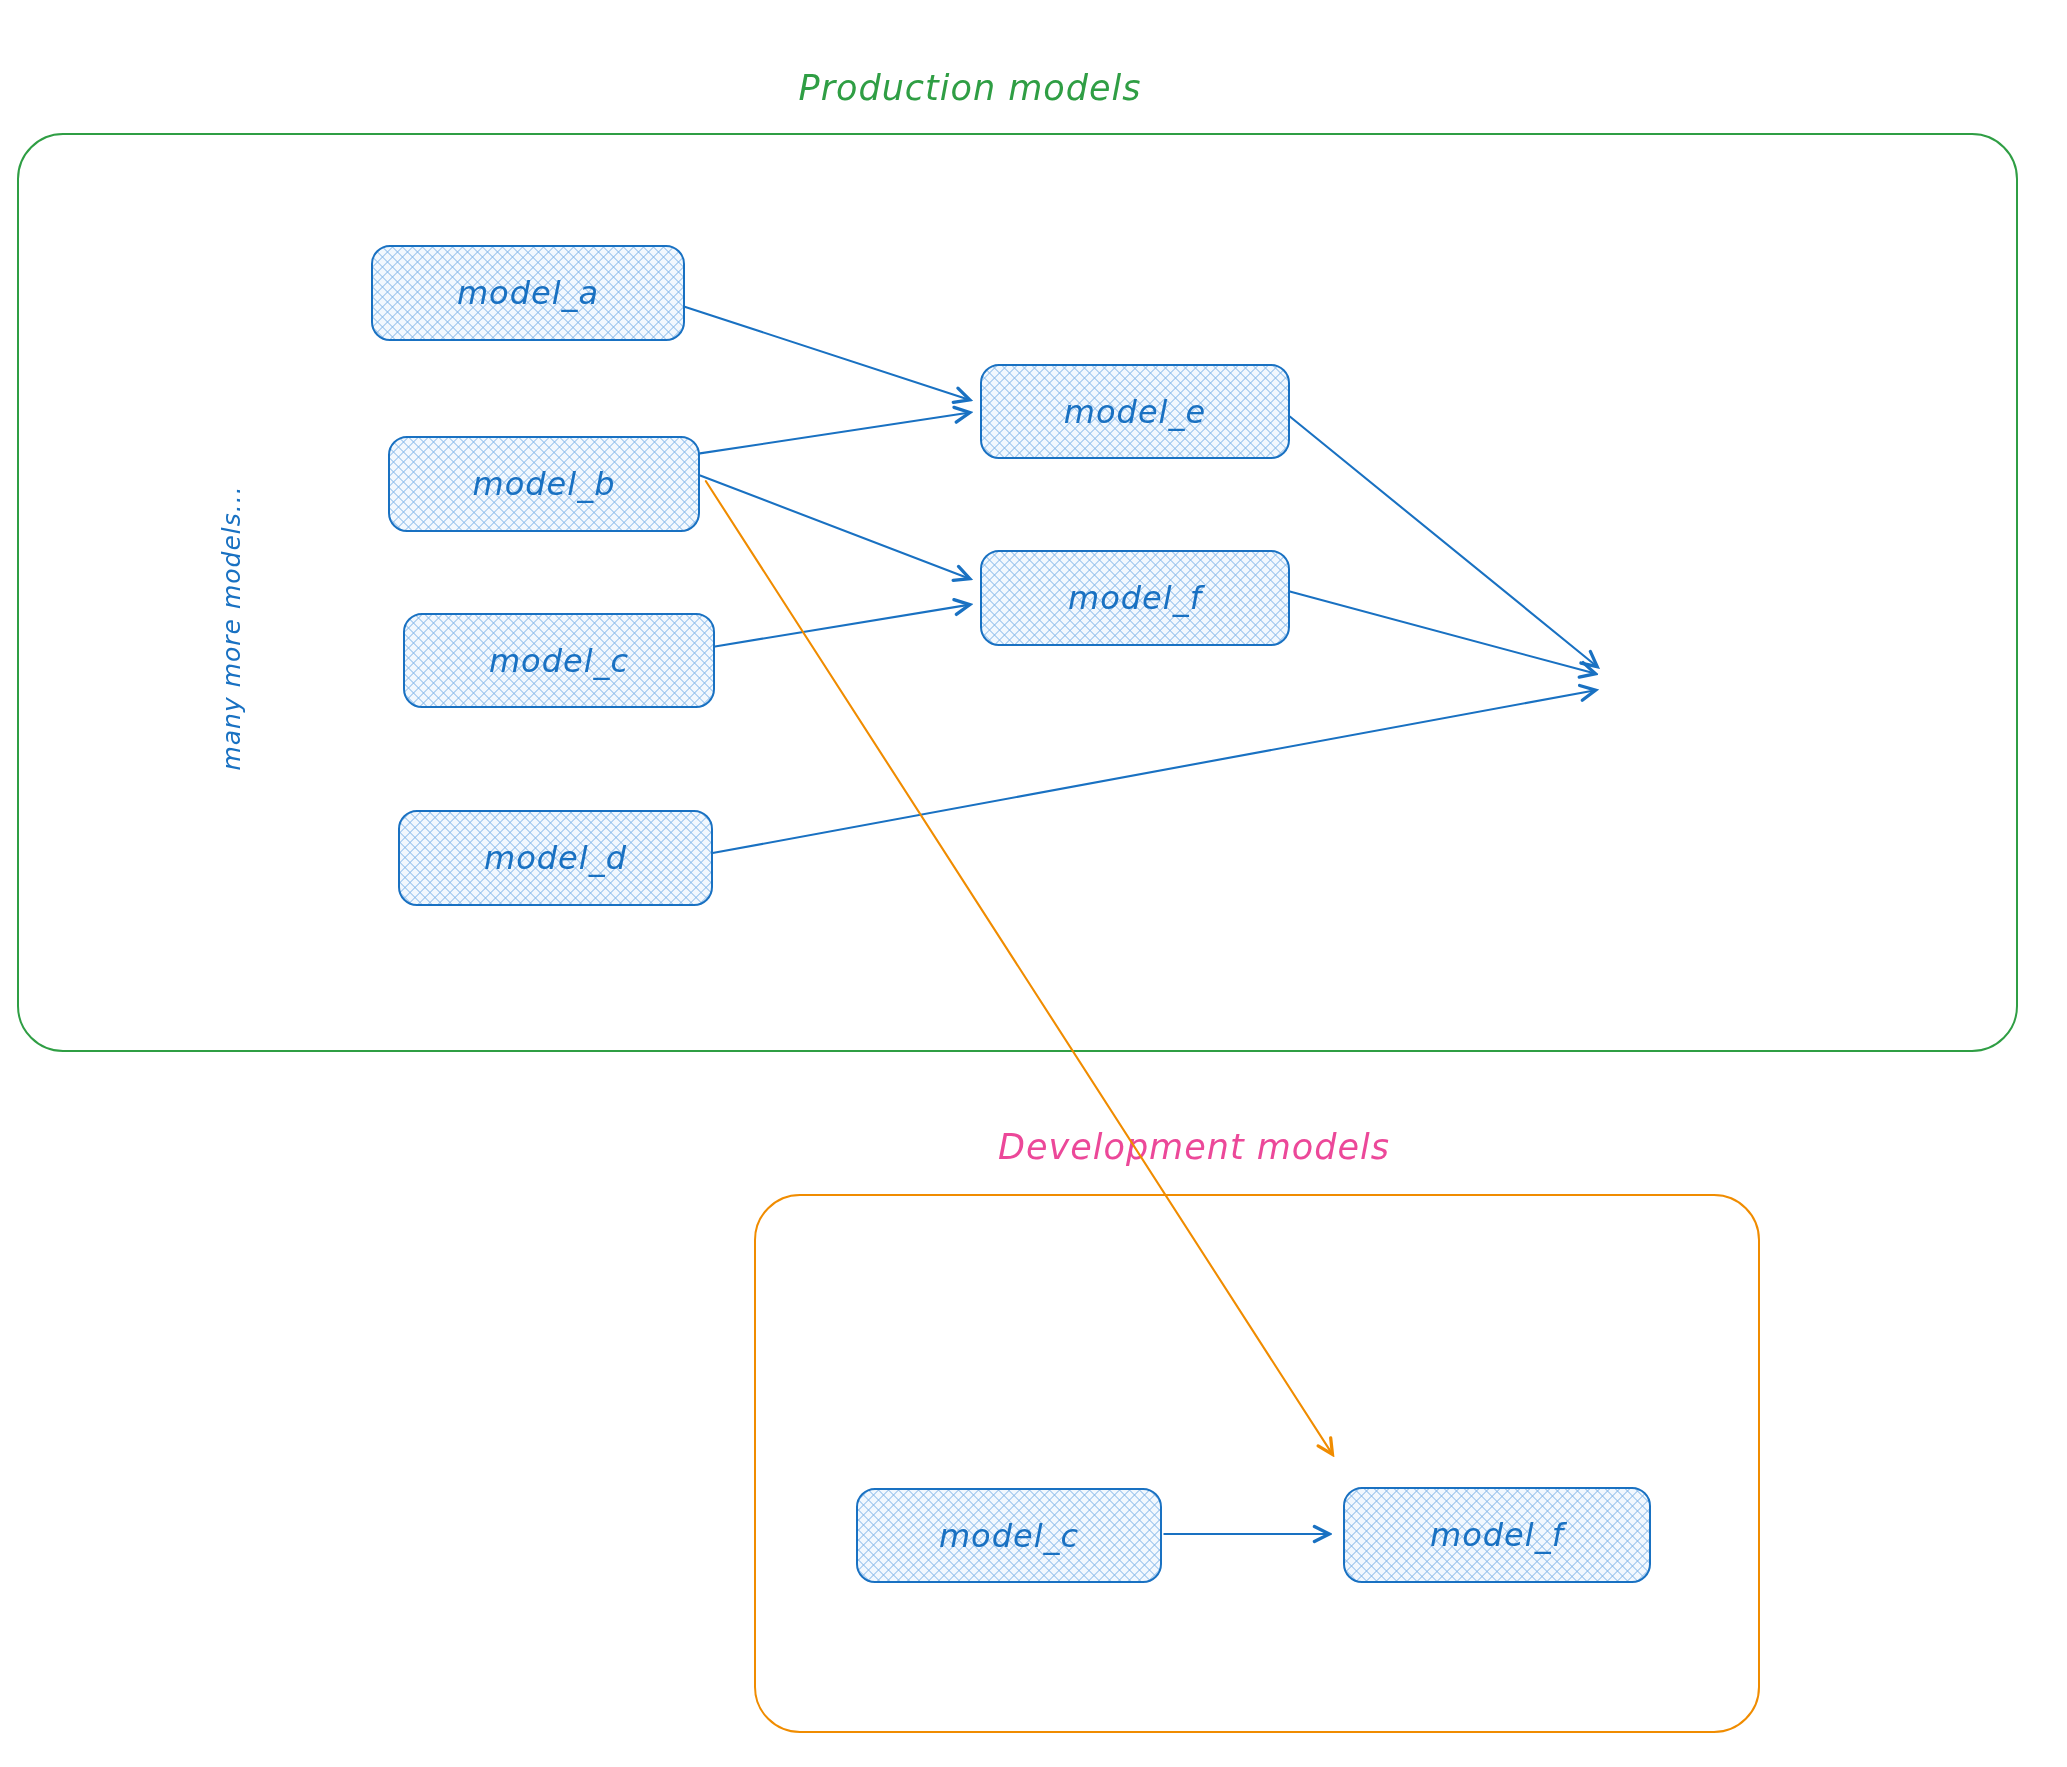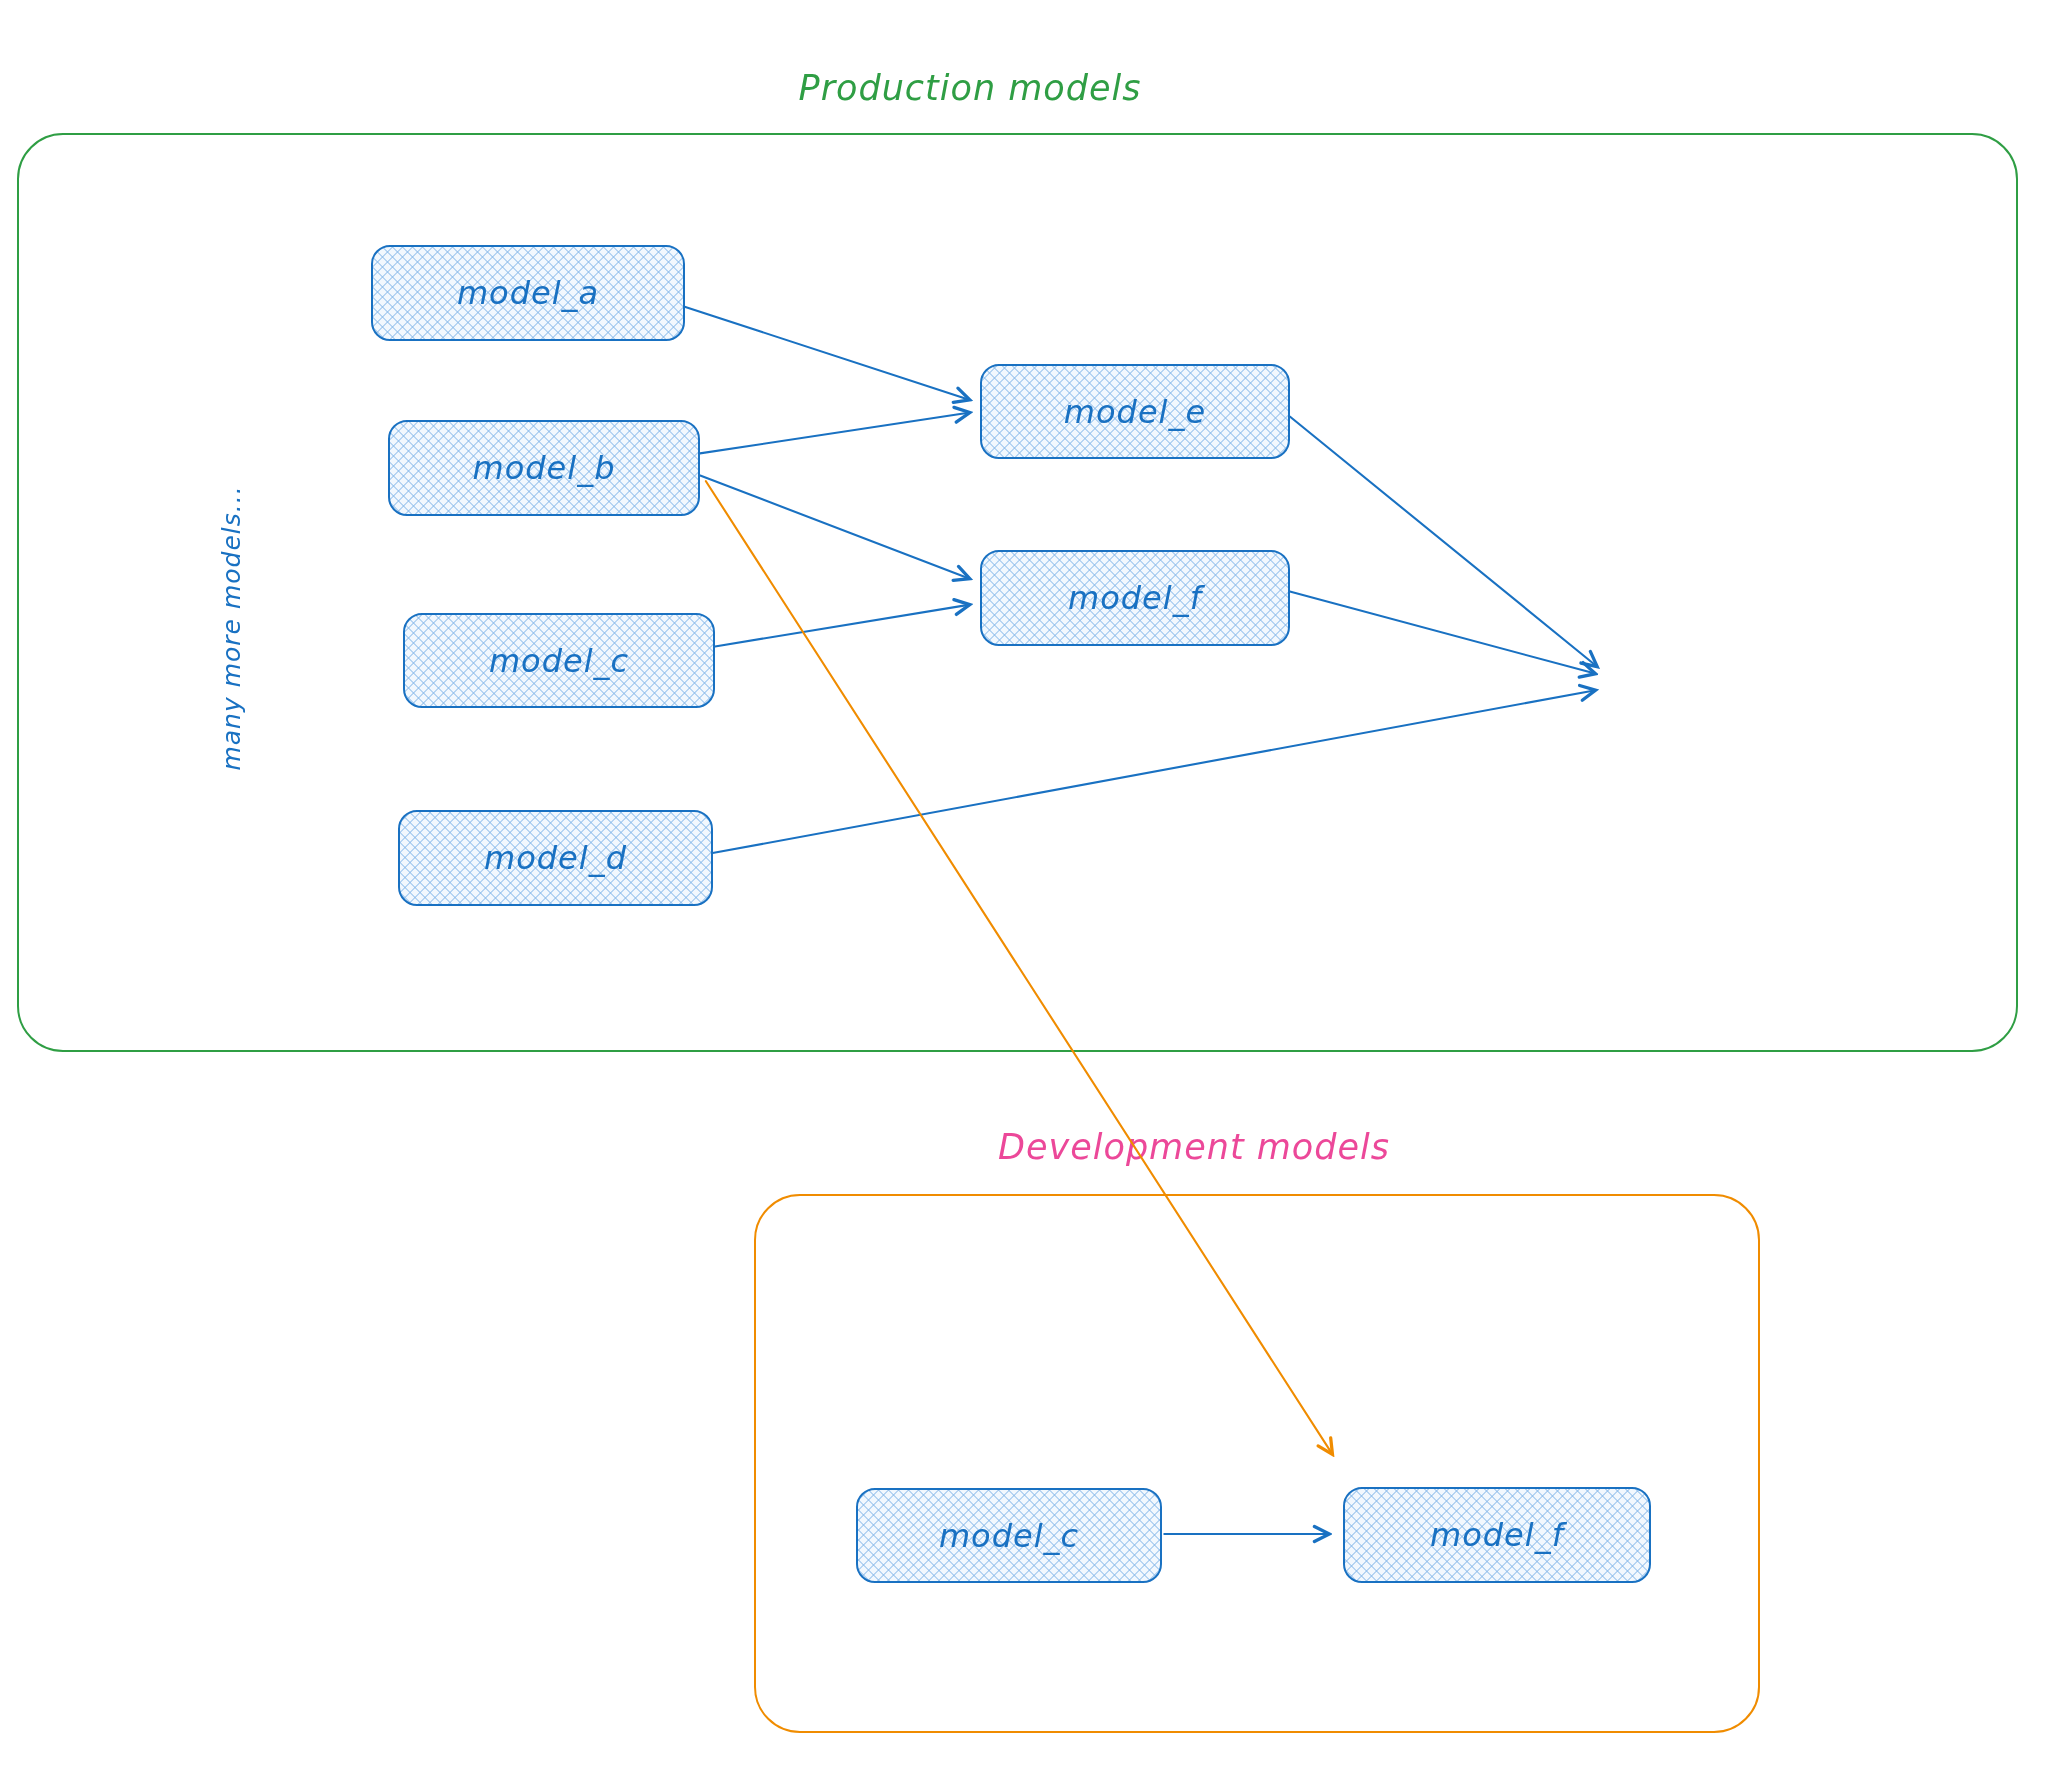--- a/index.html
+++ b/index.html
@@ -113,21 +113,21 @@
     <line class="edge-blue" x1="1356" y1="438" x2="1678" y2="700" marker-end="url(#arrow-blue)"></line>
     <line class="edge-blue" x1="1356" y1="622" x2="1676" y2="708" marker-end="url(#arrow-blue)"></line>
     <line class="edge-blue" x1="749" y1="897" x2="1676" y2="726" marker-end="url(#arrow-blue)"></line>
     <line class="edge-orange" x1="742" y1="506" x2="1400" y2="1528" marker-end="url(#arrow-orange)"></line>
     <line class="edge-blue" x1="1224" y1="1613" x2="1396" y2="1613" marker-end="url(#arrow-blue)"></line>
   </svg>
 
   <div class="node" style="left:371px; top:245px; width:310px; height:92px;">
     <span>model_a</span>
   </div>
-  <div class="node" style="left:388px; top:420px; width:308px; height:92px;">
+  <div class="node" style="left:388px; top:436px; width:308px; height:92px;">
     <span>model_b</span>
   </div>
   <div class="node" style="left:403px; top:613px; width:308px; height:91px;">
     <span>model_c</span>
   </div>
   <div class="node" style="left:980px; top:364px; width:306px; height:91px;">
     <span>model_e</span>
   </div>
   <div class="node" style="left:398px; top:810px; width:311px; height:92px;">
     <span>model_d</span>

